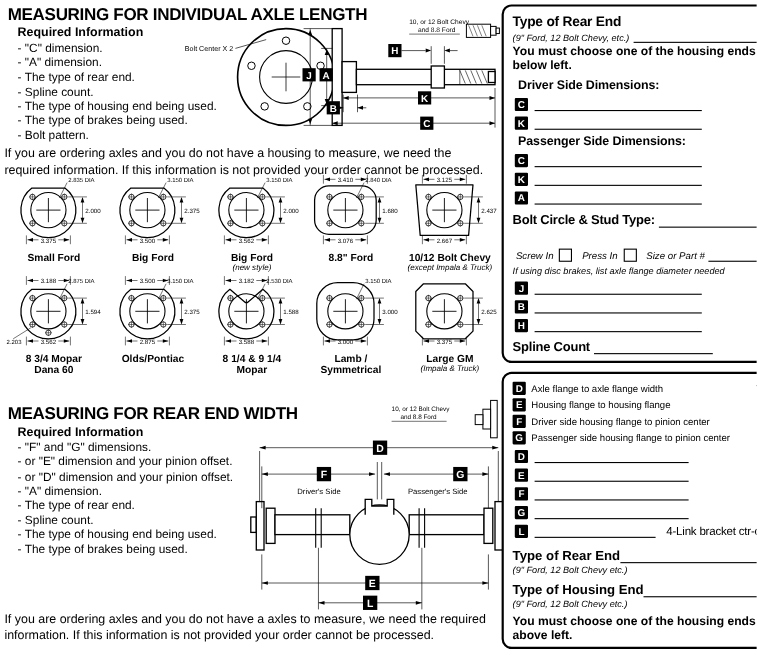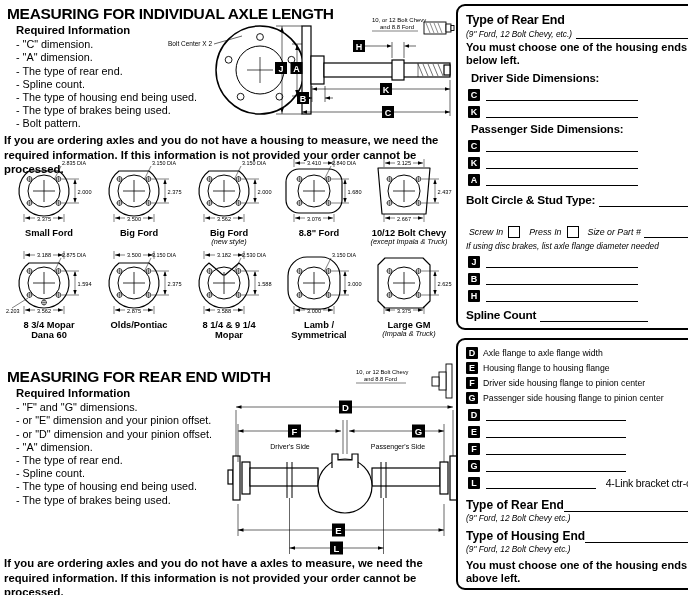--- a/index.html
+++ b/index.html
@@ -1,21 +1,21 @@
 <!DOCTYPE html>
 <html><head>
 <meta charset="utf-8">
 <style>
   html,body{margin:0;padding:0;background:#fff}
   #page{position:relative;width:688px;height:595px;background:#fff;color:#000;
         font-family:"Liberation Sans",sans-serif;overflow:hidden}
   .title{position:absolute;font-weight:bold;font-size:15.5px;letter-spacing:-0.3px;white-space:nowrap}
   .req{position:absolute;font-size:10.8px;line-height:13.2px}
   .req .head{font-weight:bold;font-size:11.3px;margin-bottom:1px}
-  .warning{position:absolute;font-weight:bold;font-size:11.3px;line-height:14.5px}
+  .warning{position:absolute;font-weight:normal;font-size:11.3px;line-height:14.5px}
   .flange-row{position:absolute;left:4px;width:452px;display:flex;justify-content:flex-start}
   .flange{width:90px;text-align:center}
   .fname{font-size:9.3px;font-weight:bold;line-height:10px;white-space:nowrap}
   .fsub{font-size:7.3px;font-style:italic;line-height:8.5px;white-space:nowrap}
   svg text{font-family:"Liberation Sans",sans-serif}
   .diagram{position:absolute}
   
   .panel-box{position:absolute;left:456px;width:251px;background:#fff;border:2px solid #000;
              border-radius:9px;padding:7px 8px 0;box-sizing:border-box}
   .p-title{font-weight:bold;font-size:12.5px;letter-spacing:-0.2px}

